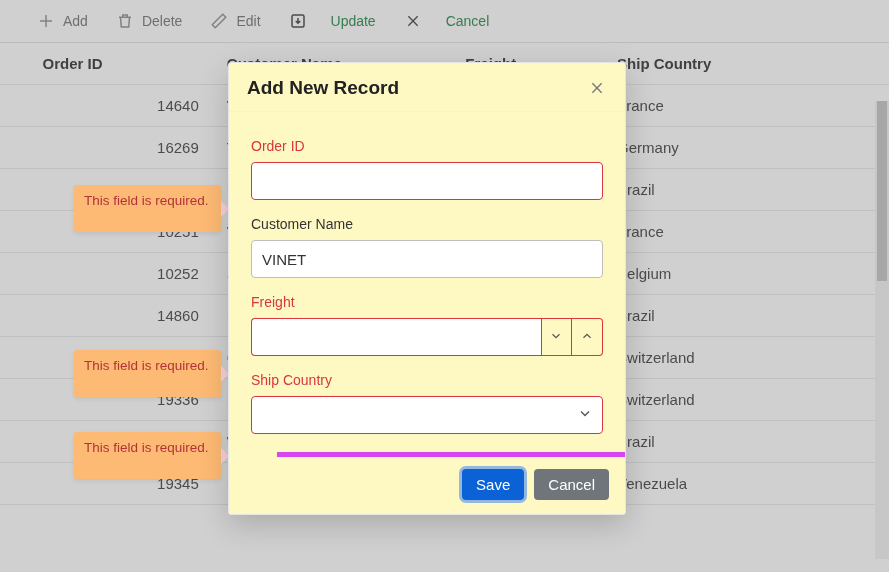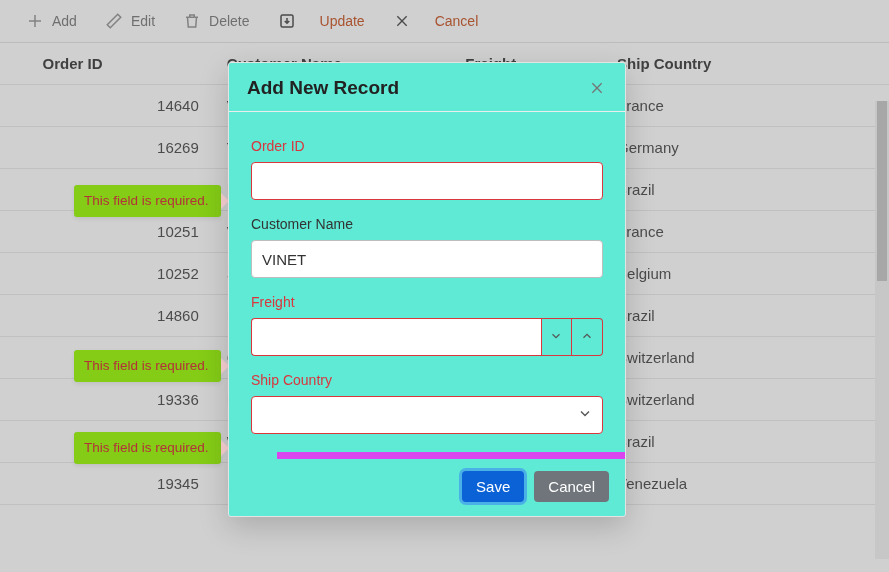--- a/index.html
+++ b/index.html
@@ -12,34 +12,34 @@
     color: #333;
     background: #fff;
     position: relative;
     overflow: hidden;
   }
 
   
   .toolbar {
     display: flex;
     align-items: flex-start;
-    padding: 6px 12px;
+    padding: 6px 23px;
     border-bottom: 1px solid #e0e0e0;
     gap: 0;
   }
   .toolbar-btn {
     display: inline-flex;
     align-items: center;
     gap: 8px;
     padding: 6px 14px;
     color: #6b6b6b;
     cursor: pointer;
   }
   .toolbar-btn .icon { width: 18px; height: 18px; display:flex; align-items:center; justify-content:center; }
-  .toolbar-btn.dark { color: #c2410c; gap: 24px; }
+  .toolbar-btn.dark { color: #15803d; gap: 24px; }
   .toolbar-btn.dark .icon svg { stroke: #333; }
 
   
   .grid-wrap { position: relative; height: calc(100% - 48px); }
   table.grid {
     width: 100%;
     border-collapse: collapse;
     table-layout: fixed;
   }
   table.grid th, table.grid td {
@@ -84,21 +84,21 @@
     inset: 0;
     background: rgba(120,120,120,0.35);
   }
 
   
   .dialog {
     position: absolute;
     left: 228px;
     top: 62px;
     width: 398px;
-    background: #5eead4;
+    background: #fef9c3;
     border: 1px solid #e4e4e4;
     border-radius: 3px;
     box-shadow: 0 10px 30px rgba(0,0,0,0.18);
     overflow: hidden;
   }
   .dialog-header {
     display: flex;
     align-items: center;
     justify-content: space-between;
     padding: 14px 18px 12px 18px;
@@ -139,21 +139,21 @@
   .select-caret {
     position:absolute; right:10px; top:50%; transform:translateY(-50%);
     color:#555;
   }
 
   .dialog-footer {
     display:flex;
     justify-content:flex-end;
     gap:10px;
     padding: 12px 16px 14px 16px;
-    border-top: 7px solid #d946ef;
+    border-top: 5px solid #d946ef;
     margin-left: 48px;
   }
   .btn {
     padding: 7px 14px;
     font-size: 15px;
     border-radius: 4px;
     border: none;
     cursor: pointer;
   }
   .btn-primary {
@@ -162,24 +162,24 @@
     box-shadow: 0 0 0 3px rgba(59,130,246,0.55);
   }
   .btn-secondary {
     background: #6f757b;
     color: #fff;
   }
 
   
   .callout {
     position: absolute;
-    background: #84cc16;
+    background: #fdba74;
     color: #b33239;
     font-size: 13.5px;
-    padding: 8px 12px 9px 10px;
+    padding: 8px 12px 24px 10px;
     border-radius: 3px;
     box-shadow: 0 2px 4px rgba(0,0,0,0.08);
   }
   .callout::after {
     content: "";
     position: absolute;
     right: -8px;
     top: 50%;
     transform: translateY(-50%);
     border: 8px solid transparent;
@@ -196,32 +196,32 @@
       <svg width="18" height="18" viewBox="0 0 24 24" fill="none" stroke="#888" stroke-width="2">
           <line x1="12" y1="4" x2="12" y2="20"></line>
           <line x1="4" y1="12" x2="20" y2="12"></line>
         </svg>
     </span>
     <span>Add</span>
   </div>
   <div class="toolbar-btn">
     <span class="icon">
       <svg width="18" height="18" viewBox="0 0 24 24" fill="none" stroke="#888" stroke-width="2">
-          <path d="M3 17l4 4L21 7l-4-4L3 17z"></path>
+          <path d="M4 7h16M9 7V4h6v3M6 7l1 13h10l1-13"></path>
         </svg>
     </span>
-    <span>Edit</span>
+    <span>Delete</span>
   </div>
   <div class="toolbar-btn">
     <span class="icon">
       <svg width="18" height="18" viewBox="0 0 24 24" fill="none" stroke="#888" stroke-width="2">
-          <path d="M4 7h16M9 7V4h6v3M6 7l1 13h10l1-13"></path>
+          <path d="M3 17l4 4L21 7l-4-4L3 17z"></path>
         </svg>
     </span>
-    <span>Delete</span>
+    <span>Edit</span>
   </div>
   <div class="toolbar-btn dark">
     <span class="icon">
       <svg width="18" height="18" viewBox="0 0 24 24" fill="none" stroke="#333" stroke-width="2">
           <rect x="4" y="4" width="16" height="16" rx="2"></rect>
           <path d="M12 8v6M9 12l3 3 3-3"></path>
         </svg>
     </span>
     <span>Update</span>
   </div>

